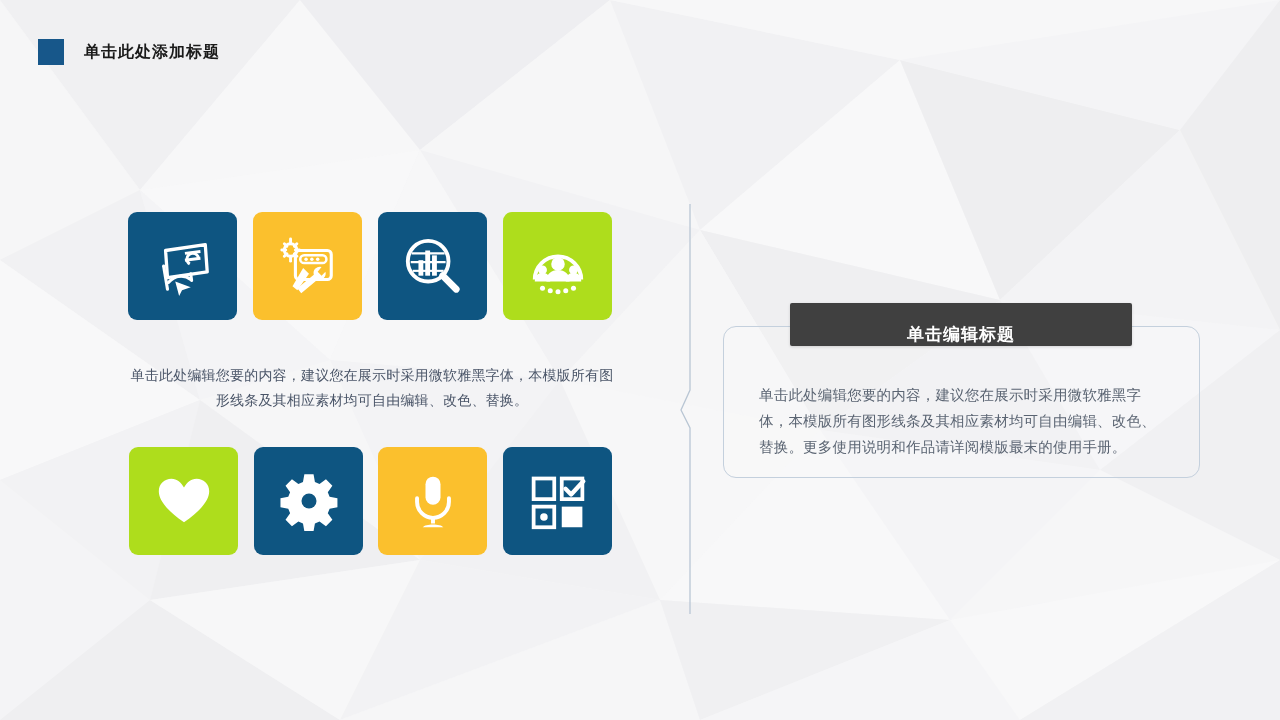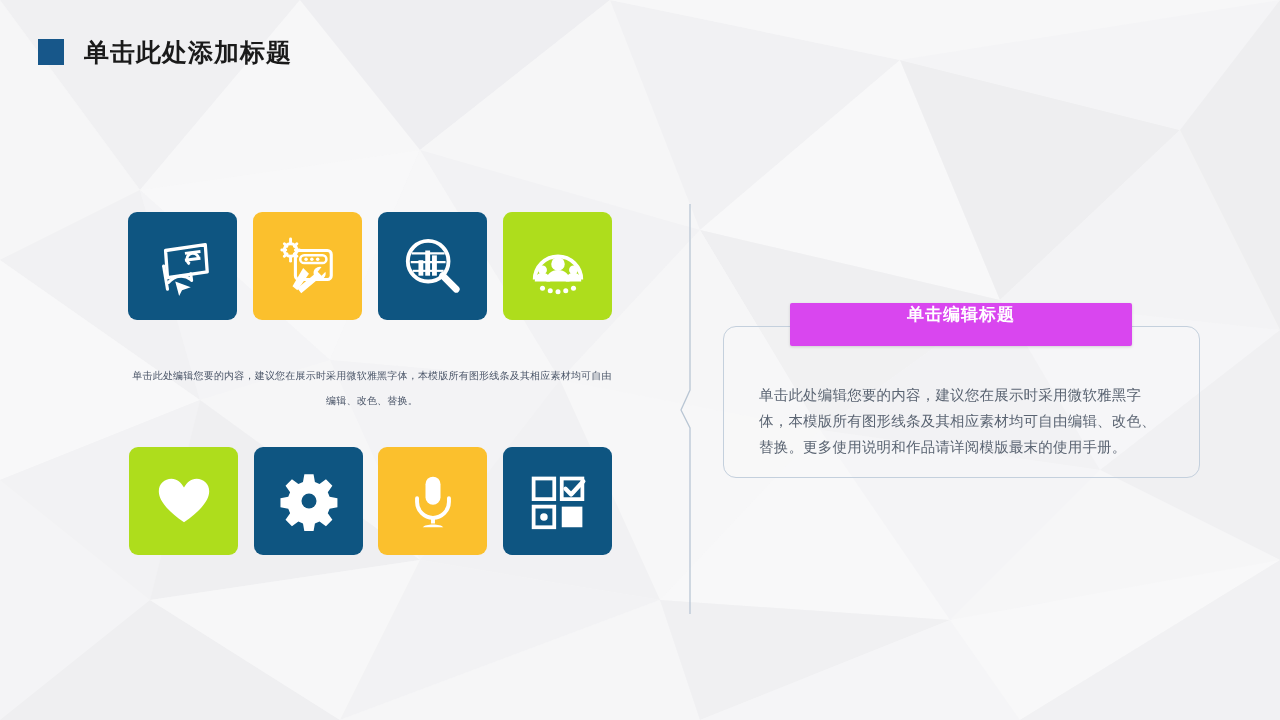--- a/index.html
+++ b/index.html
@@ -36,21 +36,21 @@
     align-items: center;
     height: 38px;
   }
   .title-marker {
     width: 26px;
     height: 26px;
     background: #17578a;
     margin-right: 20px;
   }
   .title-text {
-    font-size: 25px;
+    font-size: 16px;
     font-weight: bold;
     color: #1a1a1a;
     letter-spacing: 1px;
     white-space: nowrap;
   }
 
   
   .tile {
     position: absolute;
     width: 109px;
@@ -61,21 +61,21 @@
     justify-content: center;
   }
   .tile svg { display: block; }
 
   
   .left-text {
     position: absolute;
     left: 128px;
     top: 363px;
     width: 488px;
-    font-size: 10px;
+    font-size: 14px;
     line-height: 25px;
     color: #4a5568;
     text-align: center;
     letter-spacing: 0.2px;
   }
 
   
   .divider {
     position: absolute;
     left: 668px;
@@ -96,24 +96,24 @@
     border-radius: 13px;
     background: rgba(255,255,255,0.12);
   }
   .panel-header {
     position: absolute;
     left: 790px;
     top: 303px;
     width: 342px;
     height: 43px;
     box-sizing: border-box;
-    background: #d946ef;
+    background: #404040;
     border-radius: 2px;
     display: flex;
-    align-items: flex-start;
+    align-items: flex-end;
     justify-content: center;
     box-shadow: 0 1px 3px rgba(0,0,0,0.14);
   }
   .panel-header-text {
     color: #ffffff;
     font-size: 17px;
     font-weight: bold;
     letter-spacing: 1px;
   }
   .panel-text {

